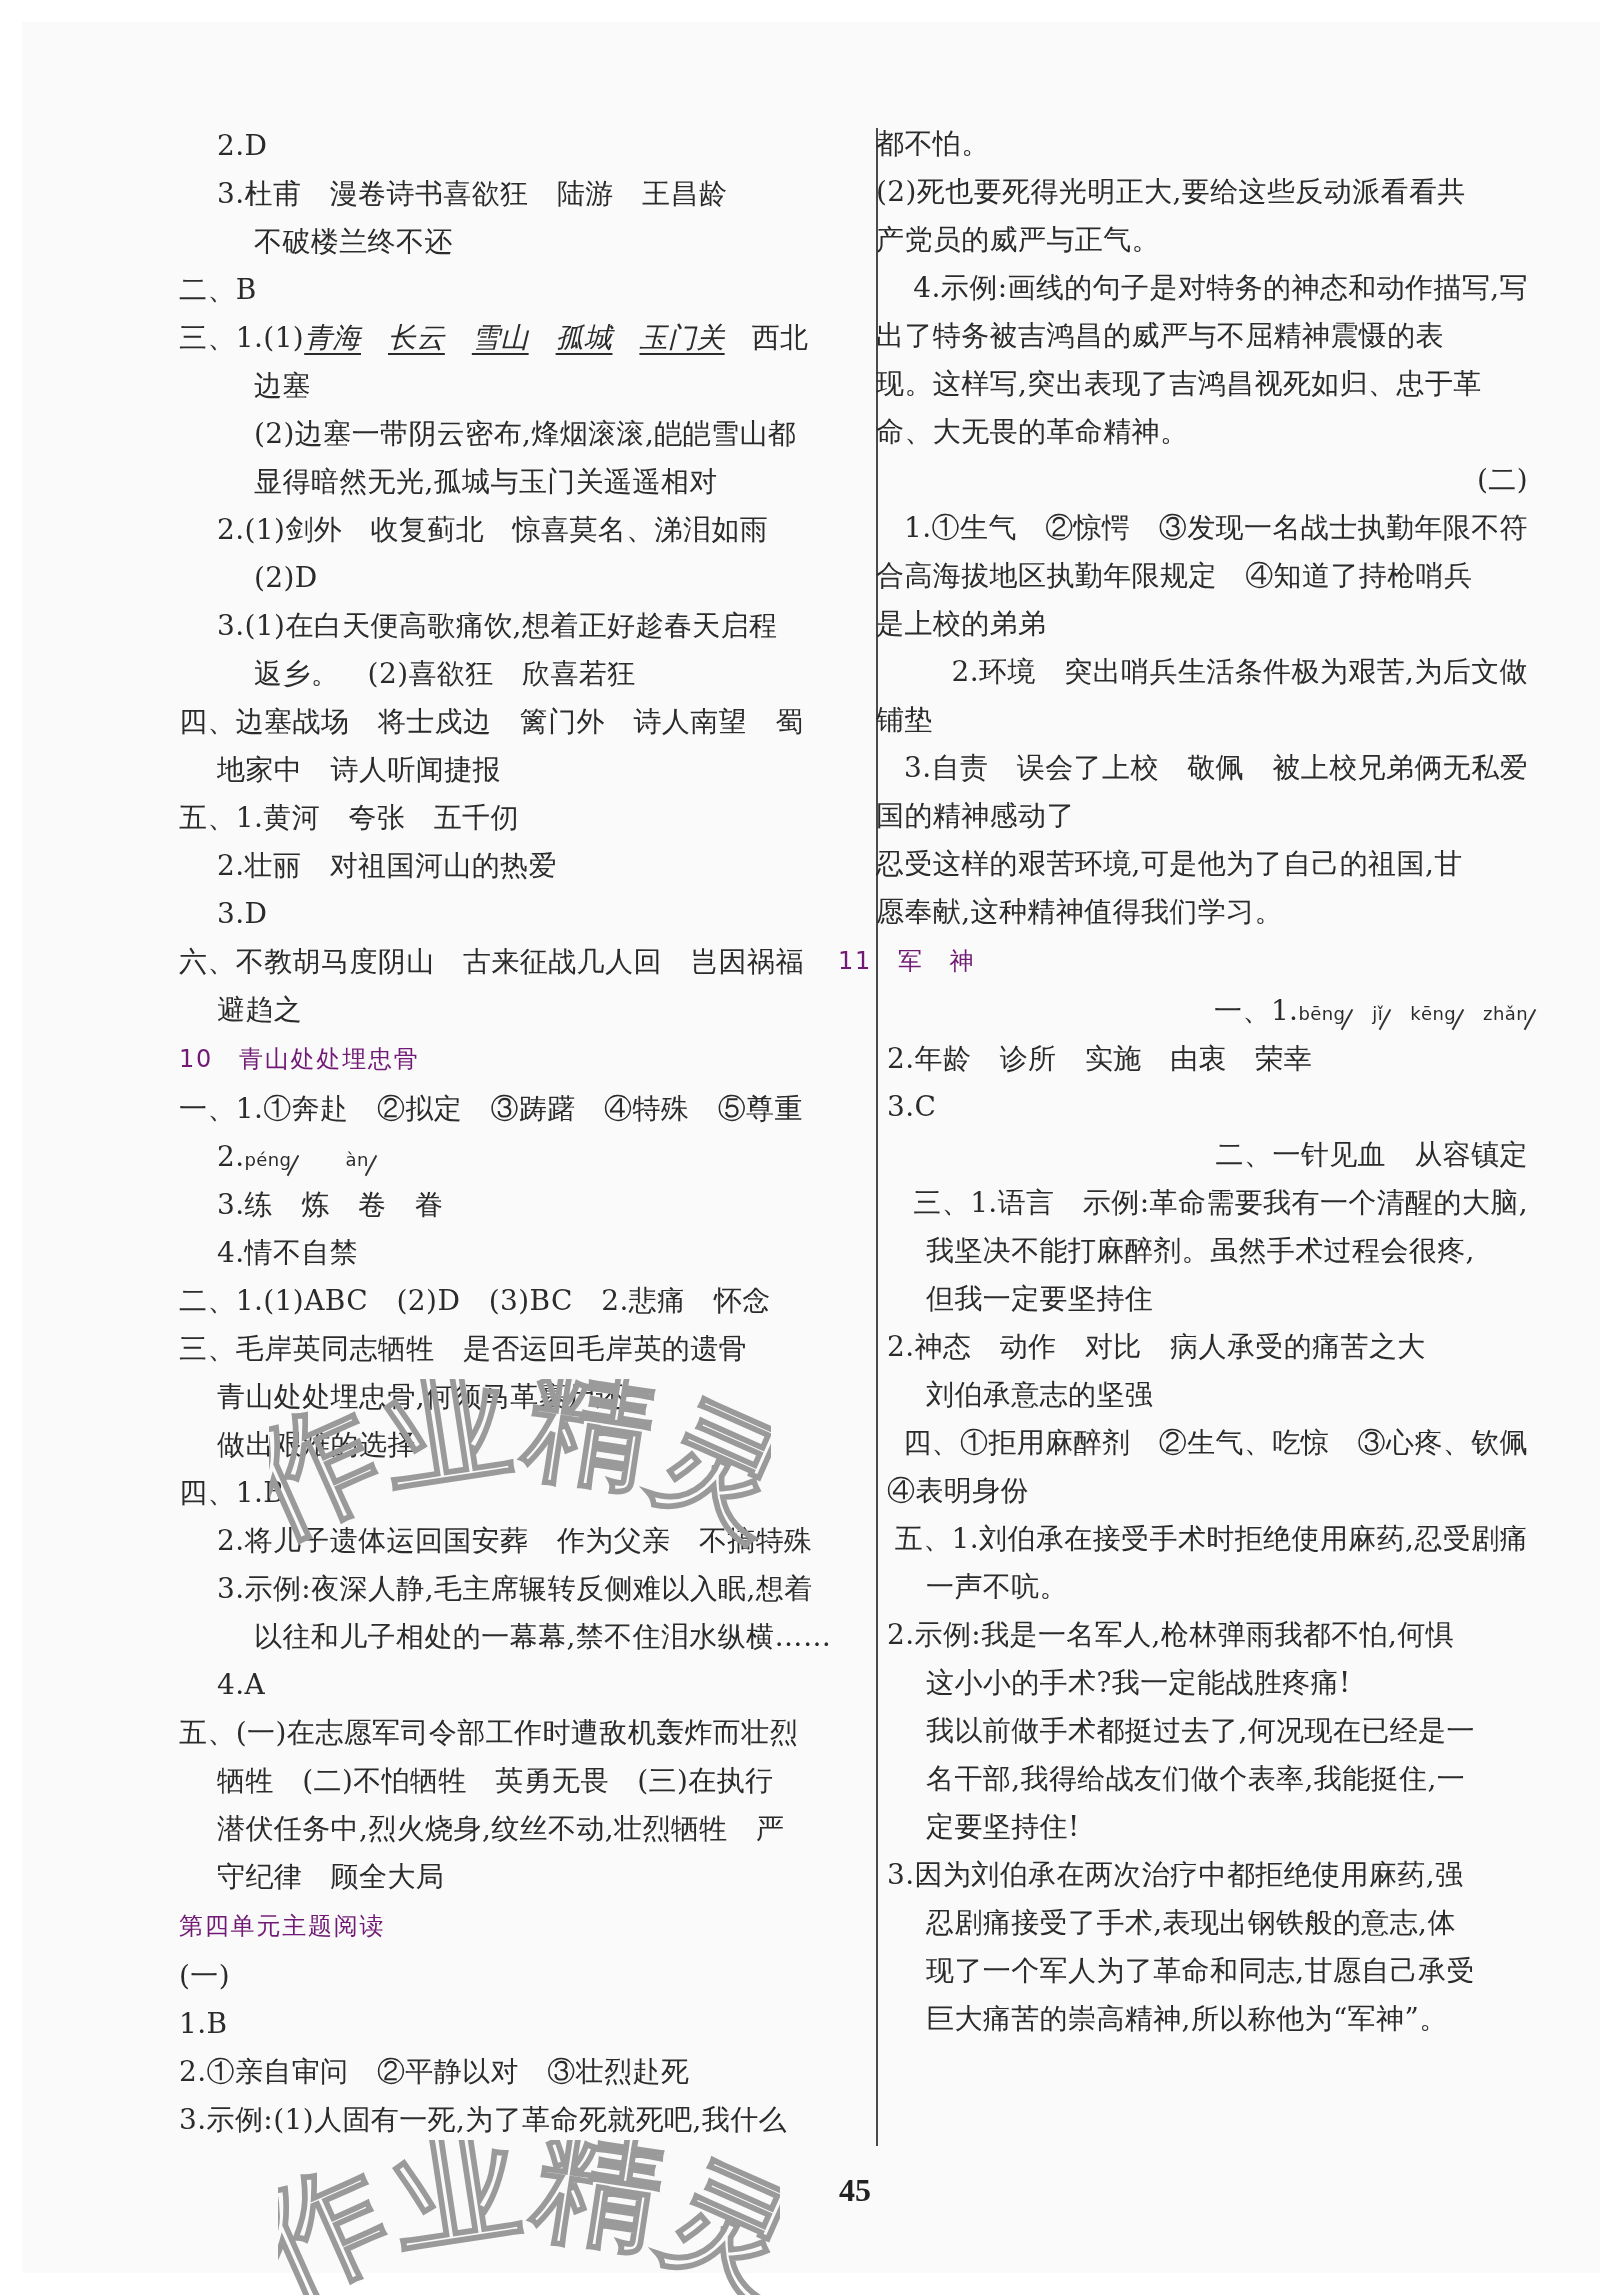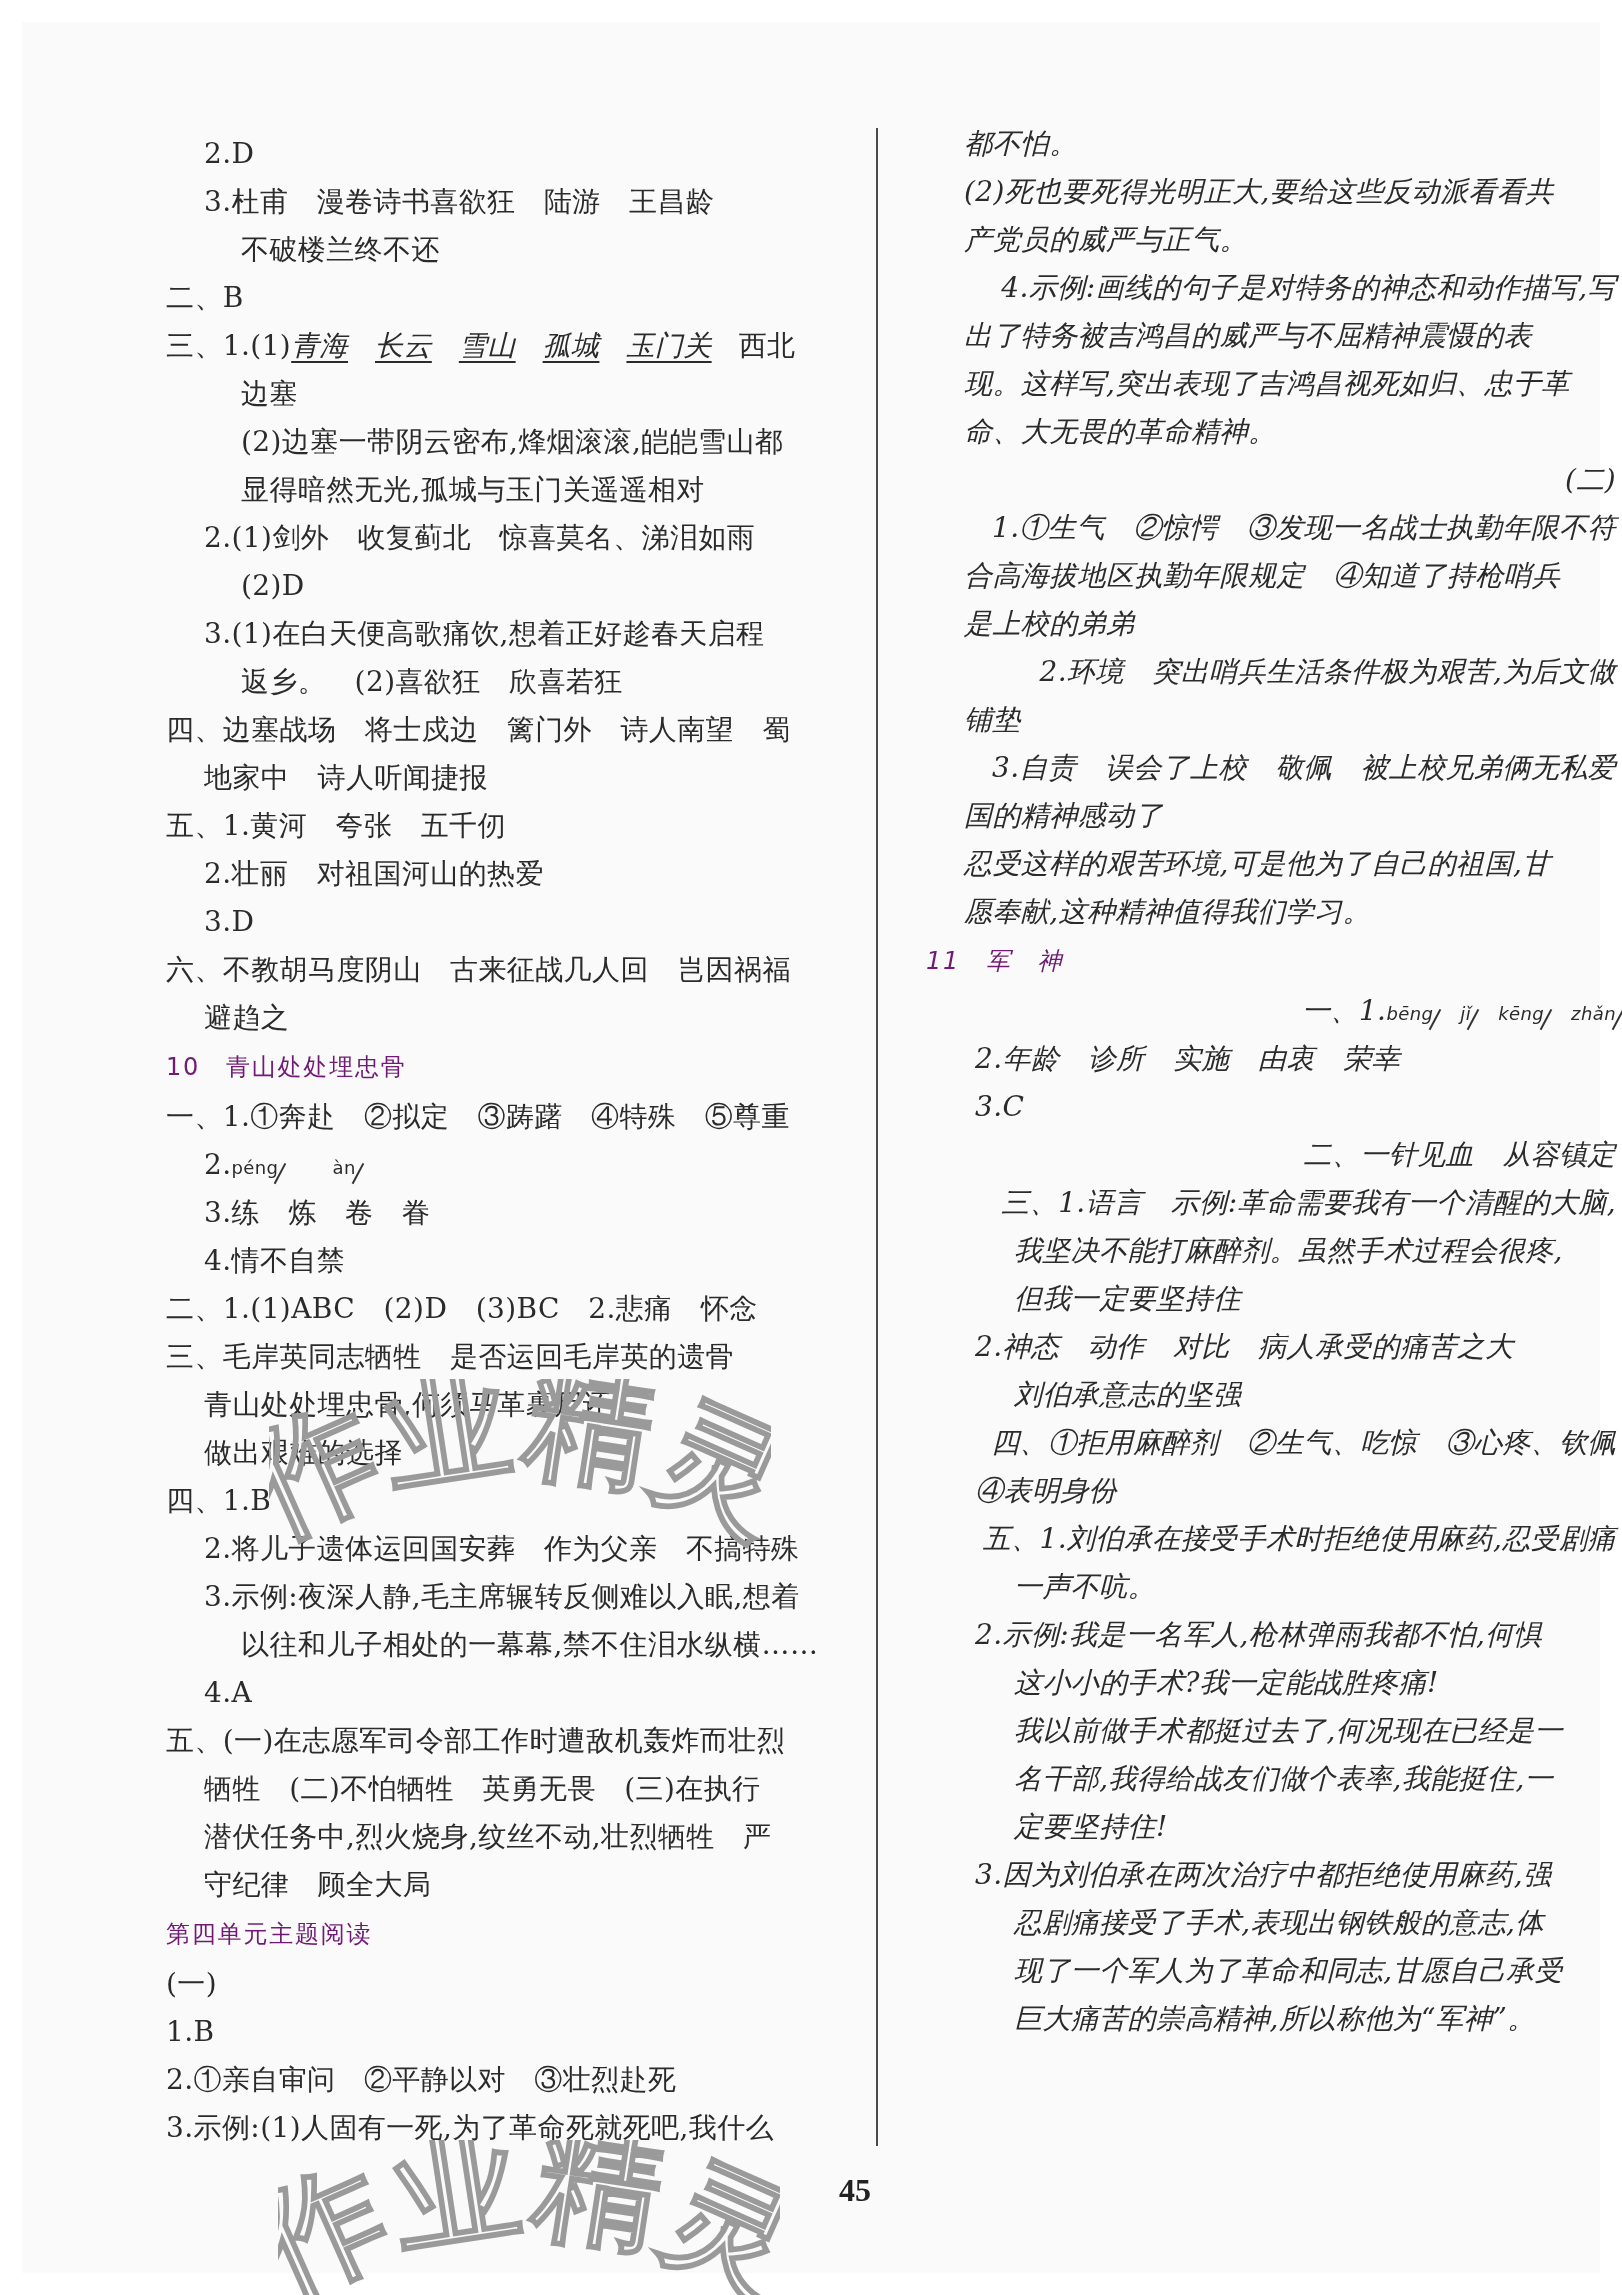--- a/index.html
+++ b/index.html
@@ -2,22 +2,22 @@
 <html style="font-size:14.3px"><head>
 <meta charset="utf-8">
 <style>
   html, body { margin: 0; padding: 0; background: #ffffff; }
   body { width: 1623px; height: 2295px; position: relative; overflow: hidden; }
   .sheet {
     position: absolute; left: 22.4px; top: 22.4px; width: 1578px; height: 2251px;
     background: #fafafa;
   }
   .col { position: absolute; top: 122px; font-family: "DejaVu Serif", "Liberation Serif", serif; color: #2b2b2b; font-size: 28px; }
-  .col-left { left: 166px; width: 681px; margin-top: 8px; }
-  .col-right { left: 926px; width: 690px; top: 120px; font-style: italic; }
+  .col-left { left: 179px; width: 681px; }
+  .col-right { left: 838px; width: 690px; top: 120px; }
   .divider { position: absolute; left: 876px; top: 128px; width: 1.8px; height: 2018px; background: #4a4a4a; }
   .line { height: 48px; line-height: 48px; white-space: nowrap; letter-spacing: 0.4px; }
   .i0 { padding-left: 0; }
   .i1 { padding-left: 38px; }
   .i2 { padding-left: 75px; }
   .i1r { padding-left: 0; text-align: right; }
   .i2r { padding-left: 38px; }
   .i3r { padding-left: 88px; }
   .title { font-family: "DejaVu Sans", "Liberation Sans", sans-serif; color: #701a75; font-size: 24px; text-align: left; height: 51px; line-height: 51px; letter-spacing: 1.8px; }
   .u { text-decoration: underline; text-underline-offset: 6.3px; text-decoration-thickness: 1.8px; font-style: italic; }

